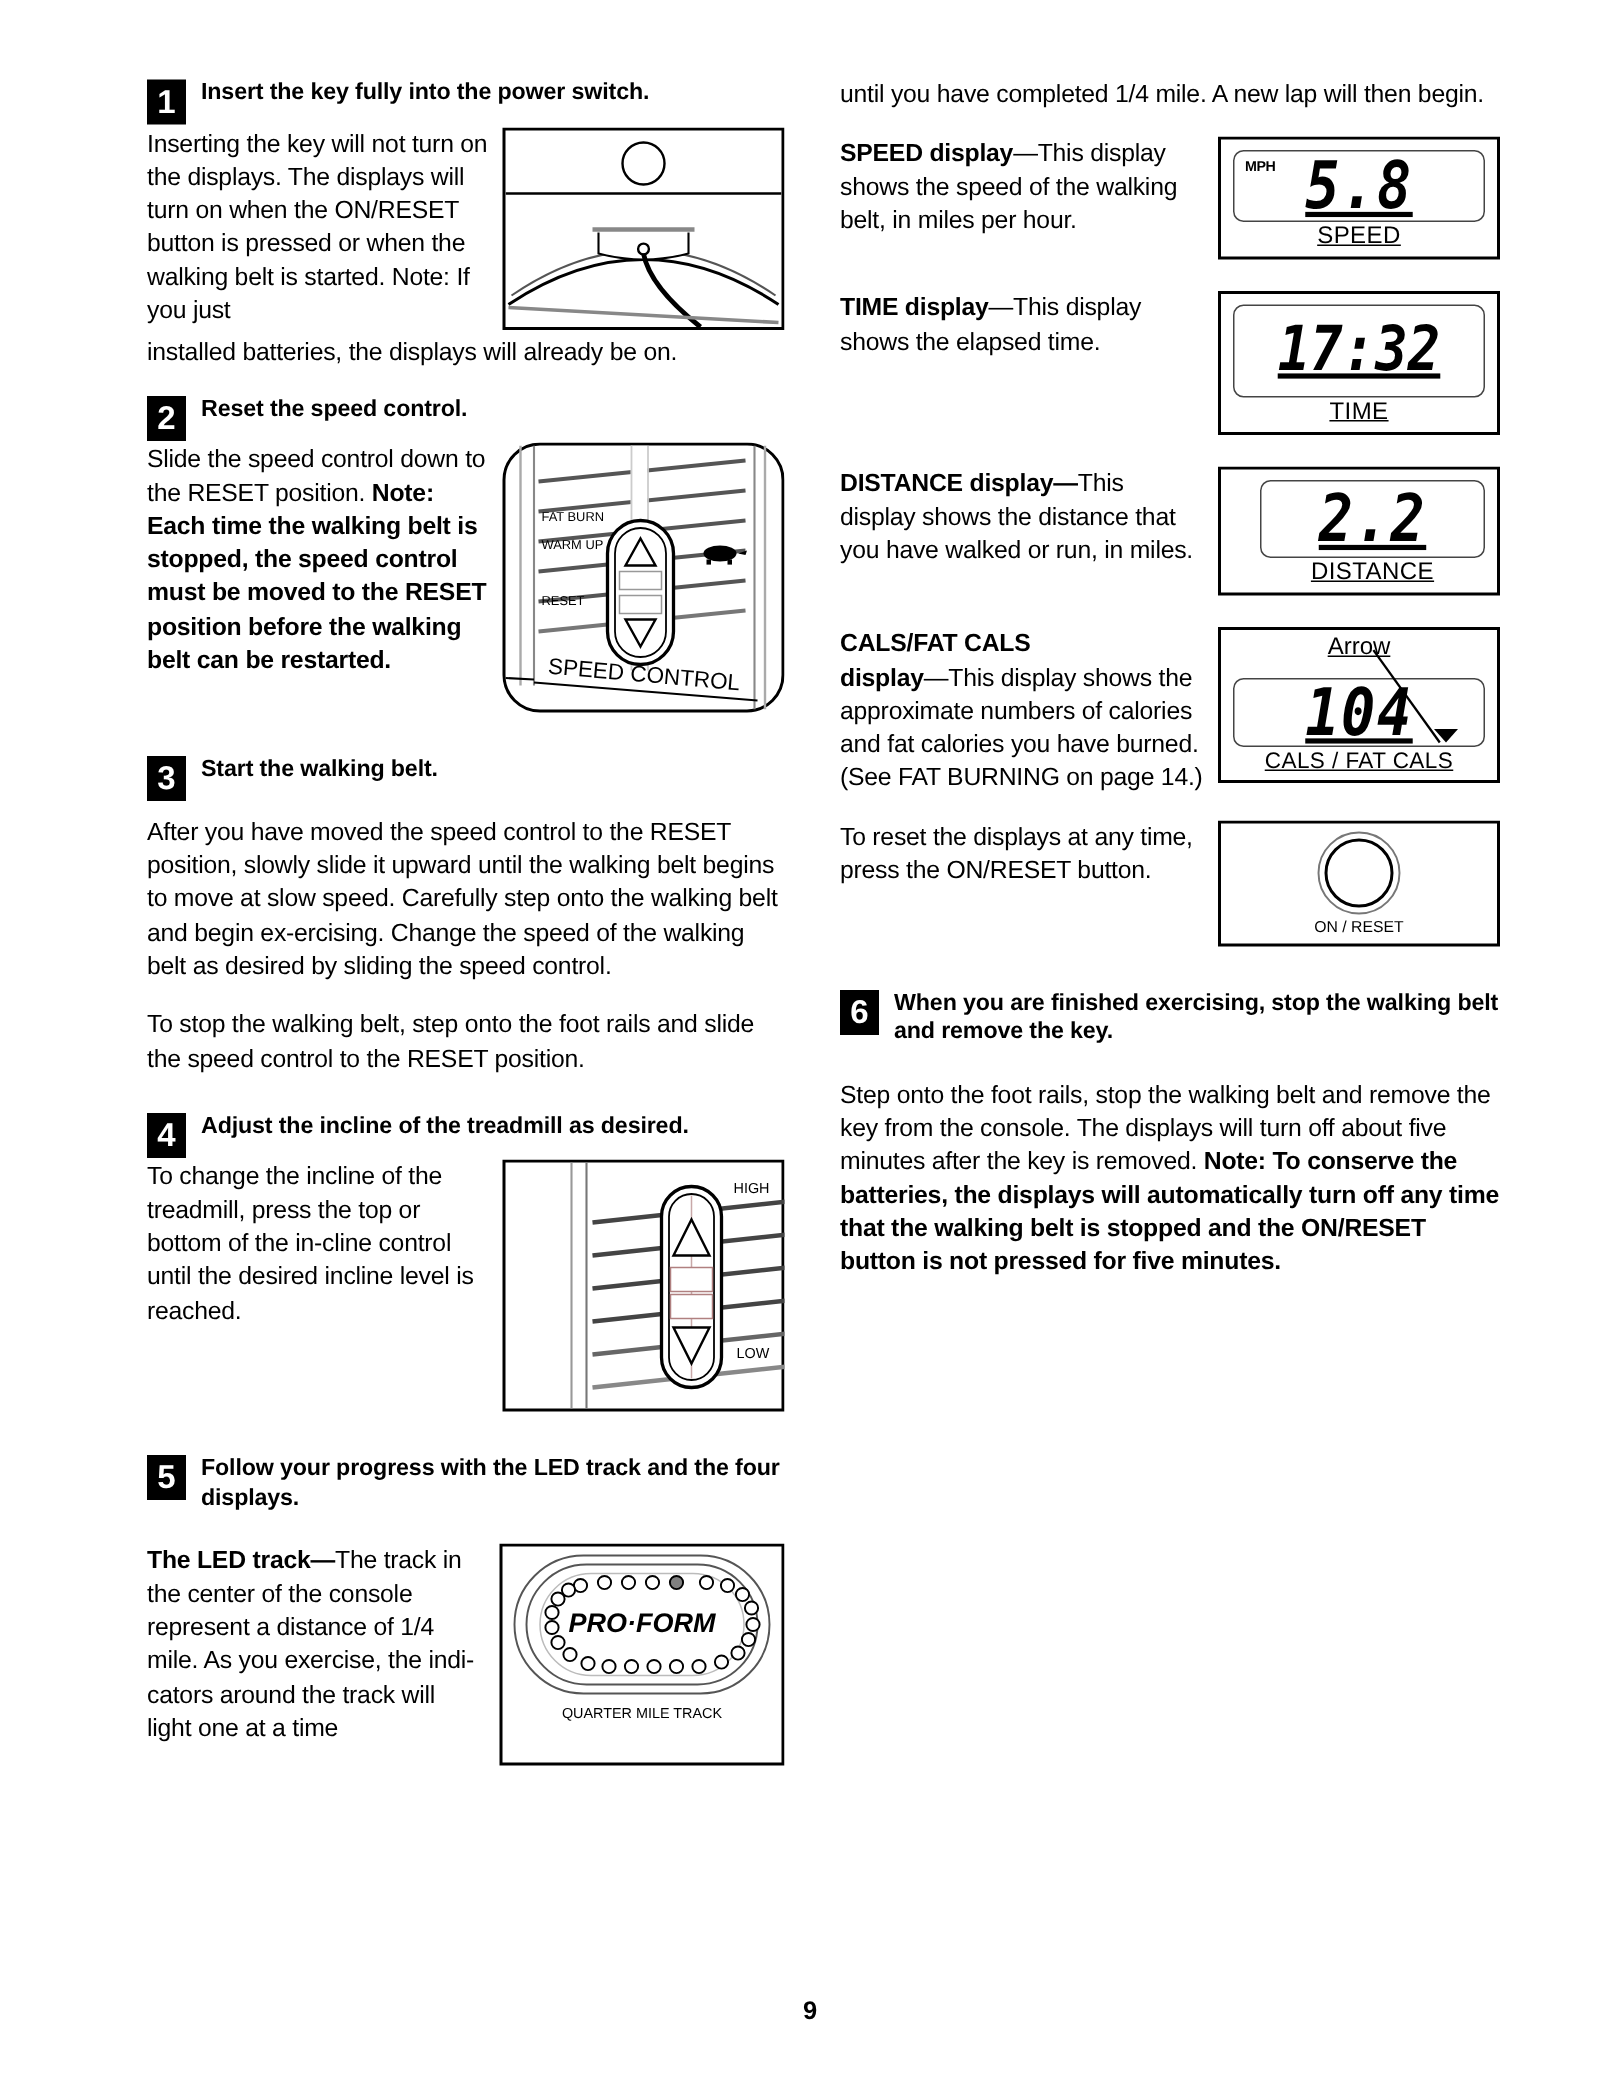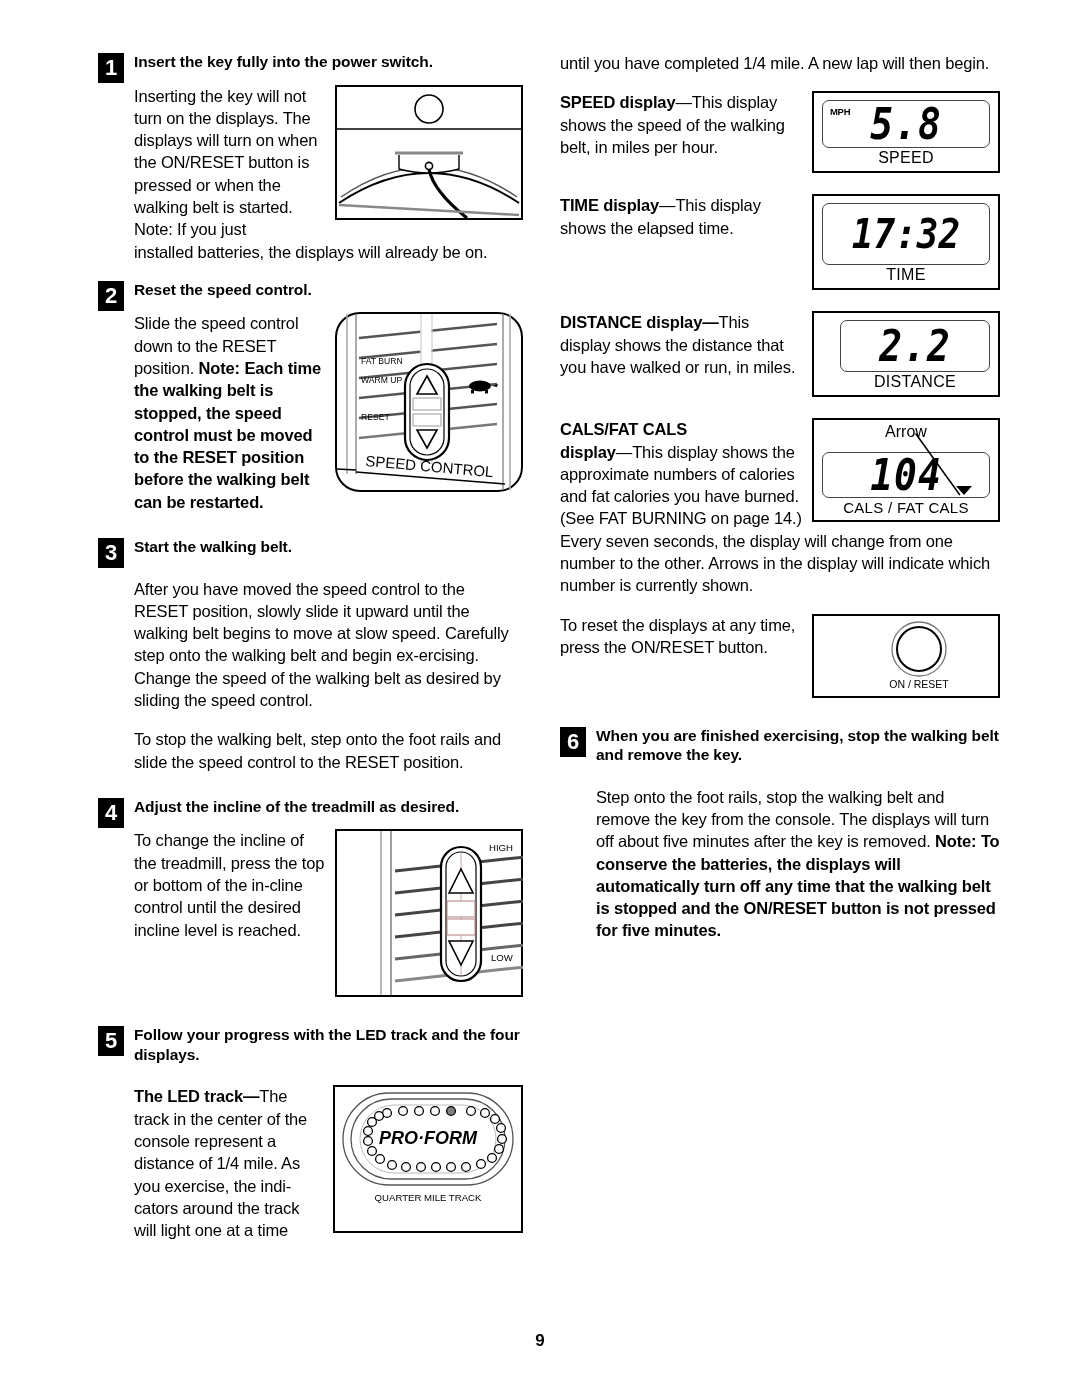--- a/index.html
+++ b/index.html
@@ -54,21 +54,21 @@
     letter-spacing: -0.1px;
   }
 
   
   .body-text {
     font-size: 16.5px;
     line-height: 22.3px;
     margin: 0;
     letter-spacing: -0.15px;
   }
-  .indent { margin-left: 36px; }
+  .indent { }
   .b { font-weight: bold; }
   .gap-sm { height: 9px; }
   .gap-md { height: 17px; }
   .gap-lg { height: 24px; }
 
   
   .flow { overflow: hidden; }
   .fig-right {
     float: right;
     margin: 0 0 4px 10px;
@@ -84,20 +84,21 @@
 
   
   .lcd-panel {
     width: 188px;
     height: 82px;
     padding: 7px 8px 4px 8px;
     display: flex;
     flex-direction: column;
     align-items: center;
     justify-content: flex-start;
+    text-decoration: underline;
   }
   .lcd-screen {
     width: 100%;
     box-sizing: border-box;
     border: 1.6px solid #444;
     border-radius: 7px;
     height: 53px;
     position: relative;
     display: flex;
     align-items: center;
@@ -421,27 +422,26 @@
           </div>
           <div class="lcd-caption small">CALS / FAT CALS</div>
           <svg class="arrow-leader" width="188" height="104" viewBox="0 0 188 104">
             <line x1="104" y1="14" x2="150" y2="78" stroke="#000" stroke-width="1.6"></line>
           </svg>
         </div>
       </figure>
       <p class="body-text"><span class="b">CALS/FAT CALS</span><br><span class="b">display</span><span>—This display shows the approximate numbers of calories and fat calories you have burned. (See FAT BURNING on page 14.)</span></p>
     </div>
 
-    <p class="body-text">Every seven seconds, the display will change from one number to the other. Arrows in the display will indicate which number is currently shown.</p>
-
-    <div class="gap-md"></div>
-
-    <div class="flow">
-      <figure class="fig-right">
-        <div class="figbox" style="width:188px;height:84px;padding-left:13px;">
+
+    <div class="gap-md"></div>
+
+    <div class="flow">
+      <figure class="fig-right">
+        <div class="figbox" style="width:188px;height:84px;">
           <svg width="184" height="80" viewBox="0 0 184 80">
             <circle cx="92" cy="33" r="27" fill="none" stroke="#777" stroke-width="1.3"></circle>
             <circle cx="92" cy="33" r="22" fill="#fff" stroke="#000" stroke-width="2"></circle>
             <text x="92" y="72" text-anchor="middle" font-family="Liberation Sans, sans-serif" font-size="10.5" fill="#000">ON / RESET</text>
           </svg>
         </div>
       </figure>
       <p class="body-text">To reset the displays at any time, press the ON/RESET button.</p>
     </div>
 

